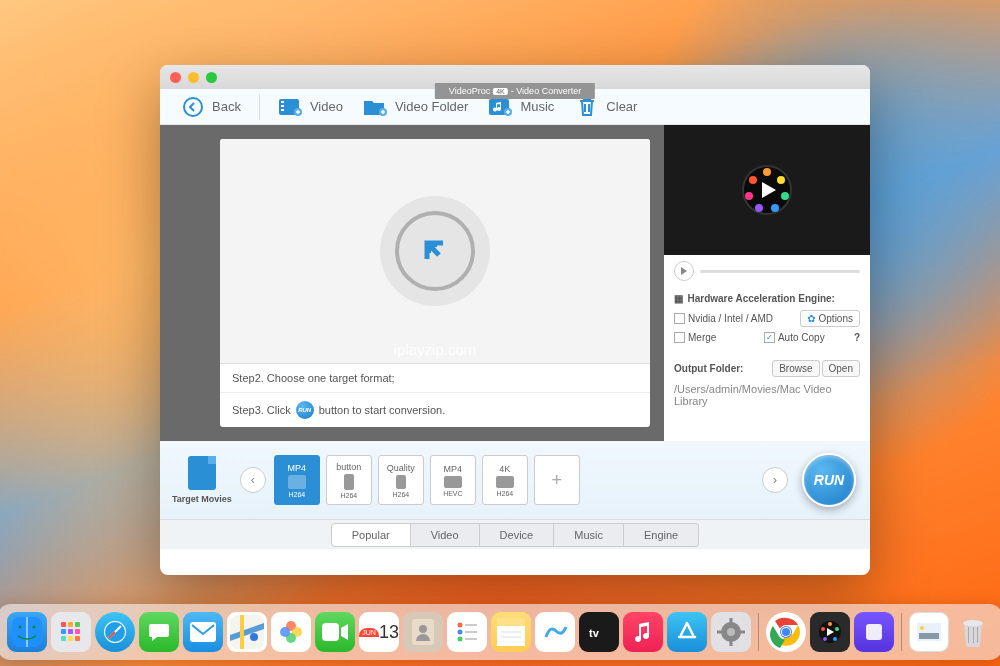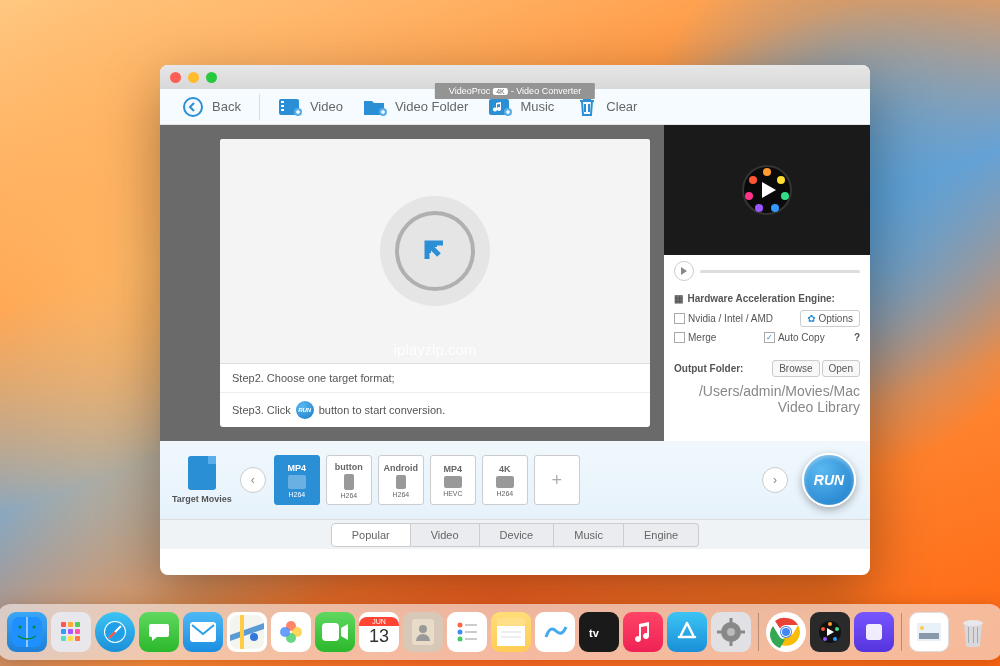--- a/index.html
+++ b/index.html
@@ -44,31 +44,31 @@
 .play-track { flex: 1; height: 3px; background: #ddd; border-radius: 2px; }
 .hw-section { padding: 6px 10px; font-size: 10px; color: #555; }
 .hw-title { font-weight: bold; display: flex; align-items: center; gap: 4px; margin-bottom: 6px; }
 .hw-row { display: flex; align-items: center; gap: 6px; margin-bottom: 5px; }
 .hw-row label { display: flex; align-items: center; gap: 3px; flex: 1; }
 .checkbox { width: 11px; height: 11px; border: 1px solid #aaa; background: #fff; display: inline-flex; align-items: center; justify-content: center; font-size: 8px; color: #2b7cc4; }
 .opt-btn { border: 1px solid #ccc; border-radius: 3px; padding: 2px 6px; font-size: 10px; display: flex; align-items: center; gap: 3px; cursor: pointer; }
 .out-row { padding: 6px 10px; font-size: 10px; color: #555; display: flex; align-items: center; justify-content: space-between; text-align: right; }
 .out-btns { display: flex; gap: 2px; }
 .mini-btn { border: 1px solid #ccc; border-radius: 3px; padding: 2px 6px; font-size: 10px; background: #f8f8f8; cursor: pointer; }
-.out-path { padding: 0 10px 6px; font-size: 14px; color: #888; text-align: right; }
+.out-path { padding: 0 10px 6px; font-size: 11px; color: #888; }
 
 .format-bar { height: 78px; background: linear-gradient(#f0f8fd, #e6f2fb); display: flex; align-items: center; padding: 0 12px; position: relative; }
 .tf-label { display: flex; flex-direction: column; align-items: center; gap: 4px; font-size: 9px; font-weight: bold; color: #555; margin-right: 8px; }
 .tf-icon { width: 28px; height: 34px; background: #2b8fd6; border-radius: 3px; position: relative; }
 .tf-icon::before { content:''; position:absolute; top:0; right:0; width:8px; height:8px; background:#5aafea; }
 .nav-circle { width: 26px; height: 26px; border: 1px solid #ccc; border-radius: 50%; background: #fff; display: flex; align-items: center; justify-content: center; cursor: pointer; font-size: 12px; color: #888; }
 .format-list { display: flex; gap: 6px; margin: 0 8px; align-items: center; }
 .fmt { width: 46px; height: 50px; border: 1px solid #ccc; background: #fff; border-radius: 3px; display: flex; flex-direction: column; align-items: center; justify-content: center; font-size: 8px; color: #666; cursor: pointer; gap: 2px; }
 .fmt.active { background: #2b8fd6; color: #fff; border-color: #2b8fd6; }
-.fmt-title { font-weight: bold; font-size: 9px; }
+.fmt-title { font-weight: normal; font-size: 9px; }
 .fmt-sub { font-size: 7px; }
 .fmt.add { font-size: 18px; color: #aaa; }
 .run-btn { position: absolute; right: 14px; width: 54px; height: 54px; border-radius: 50%; background: radial-gradient(circle at 35% 30%, #5bb8f0, #1a7bc8); color: #fff; font-weight: bold; font-style: italic; font-size: 14px; display: flex; align-items: center; justify-content: center; cursor: pointer; box-shadow: 0 3px 8px rgba(0,0,0,0.3), inset 0 2px 4px rgba(255,255,255,0.4); border: 2px solid #fff; }
 
 .tabs { height: 30px; background: #f0f3f5; display: flex; justify-content: center; align-items: center; gap: 0; border-top: 1px solid #ddd; }
 .tab { padding: 5px 20px; font-size: 11px; color: #666; cursor: pointer; border: 1px solid #ccc; background: #eaecef; }
 .tab.active { background: #fff; }
 .tab:first-child { border-radius: 4px 0 0 4px; }
 .tab:last-child { border-radius: 0 4px 4px 0; }
 .tab + .tab { border-left: none; }
@@ -254,21 +254,21 @@
           <span class="fmt-sub">H264</span>
         </div>
       <div class="fmt">
           <span class="fmt-title">button</span>
           <svg width="10" height="16" viewBox="0 0 10 16">
             <rect width="10" height="16" rx="2" fill="#999"></rect>
           </svg>
           <span class="fmt-sub">H264</span>
         </div>
       <div class="fmt">
-          <span class="fmt-title">Android</span>
+          <span class="fmt-title">Quality</span>
           <svg width="12" height="14" viewBox="0 0 12 14">
             <rect x="1" width="10" height="14" rx="2" fill="#999"></rect>
           </svg>
           <span class="fmt-sub">H264</span>
         </div>
       <div class="fmt">
           <span class="fmt-title">MP4</span>
           <svg width="18" height="12" viewBox="0 0 18 12">
             <rect width="18" height="12" rx="2" fill="#999"></rect>
           </svg>
@@ -354,21 +354,21 @@
         <circle cx="14" cy="20" r="5" fill="#44cc66" opacity="0.8"></circle>
         <circle cx="8" cy="14" r="5" fill="#4488ff" opacity="0.8"></circle>
       </svg>
     </div>
   <div class="dock-item" style="background:linear-gradient(#5fd85f,#2bb82b);">
       <svg width="26" height="18" viewBox="0 0 26 18">
         <rect width="17" height="18" rx="4" fill="#fff"></rect>
         <path d="M19 5l7-4v16l-7-4z" fill="#fff"></path>
       </svg>
     </div>
-  <div class="dock-item" style="background:#fff;flex-direction:column;gap:0;">
+  <div class="dock-item" style="background:#fff;flex-direction:row;gap:0;">
     <div style="background:#ff4433;color:#fff;font-size:7px;width:100%;text-align:center;border-radius:8px 8px 0 0;padding:1px 0;">JUN</div>
     <div style="font-size:18px;font-weight:300;color:#333;">13</div>
   </div>
   <div class="dock-item" style="background:#d8c8b8;">
       <svg width="22" height="26" viewBox="0 0 22 26">
         <rect width="22" height="26" rx="3" fill="#e8dcc8"></rect>
         <circle cx="11" cy="10" r="4" fill="#999"></circle>
         <path d="M4 22a7 7 0 0114 0z" fill="#999"></path>
       </svg>
     </div>

